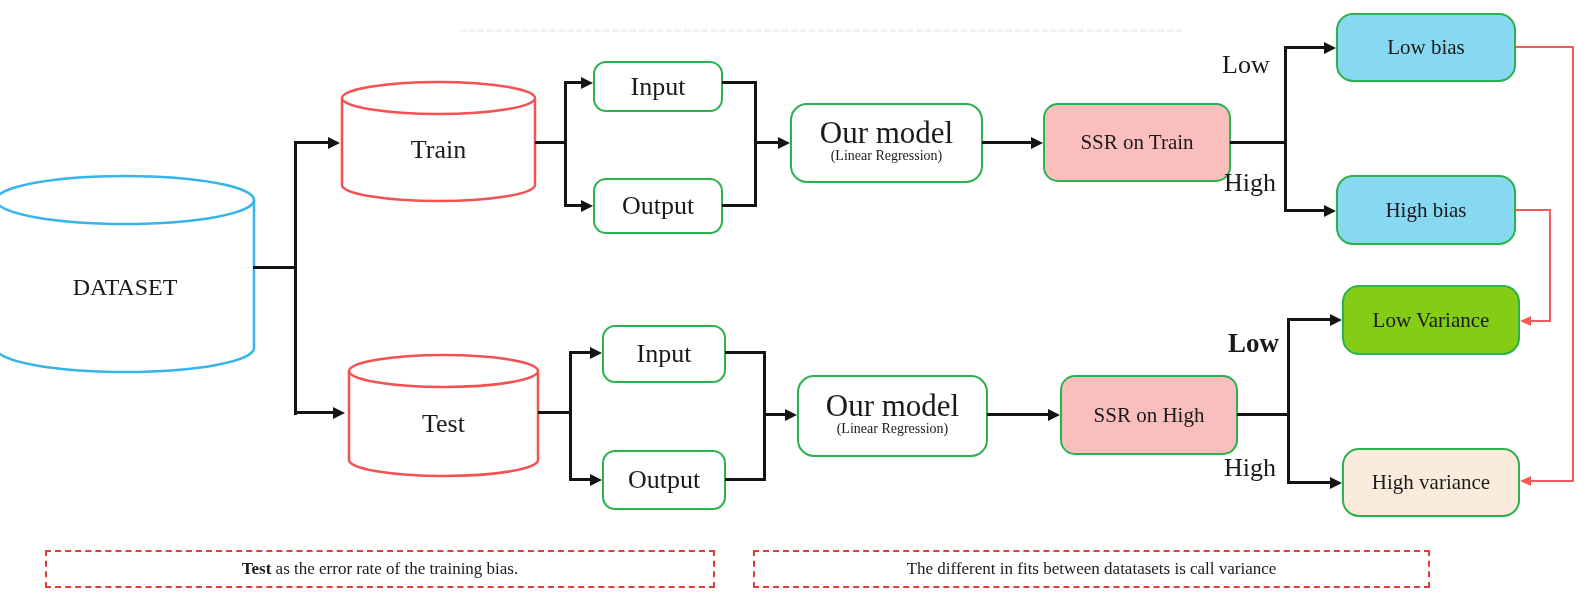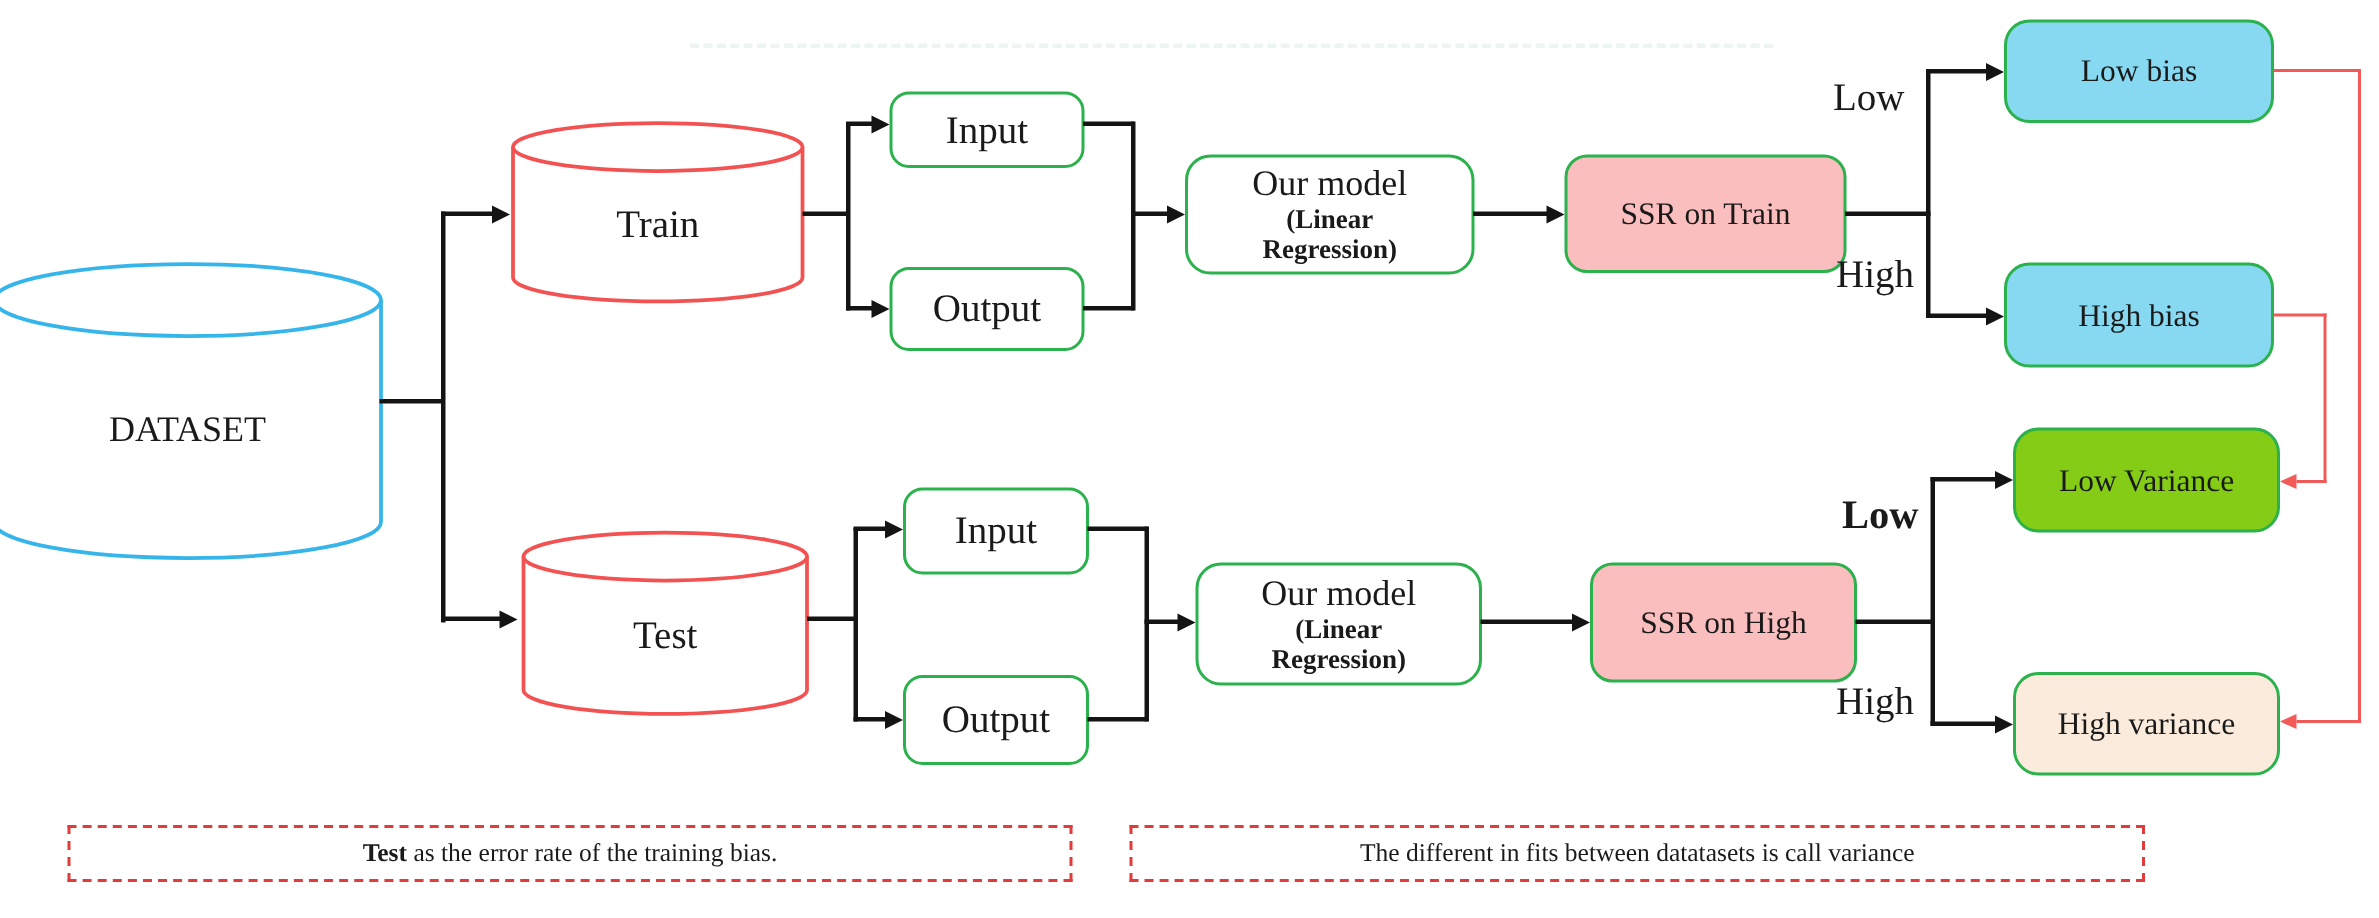--- a/index.html
+++ b/index.html
@@ -19,22 +19,22 @@
   .fill-peach{background:#faebdd;border-radius:17px;}
   
   .hline{position:absolute;height:3px;background:#141414;}
   .vline{position:absolute;width:3px;background:#141414;}
   .rhline{position:absolute;height:2px;background:#f25959;}
   .rvline{position:absolute;width:2px;background:#f25959;}
   .ar-r{position:absolute;width:0;height:0;border-top:6px solid transparent;border-bottom:6px solid transparent;border-left:12px solid #141414;}
   .ar-l-red{position:absolute;width:0;height:0;border-top:5.5px solid transparent;border-bottom:5.5px solid transparent;border-right:11px solid #f25959;}
   
   .t24{font-size:24px;} .t26{font-size:26px;} .t21{font-size:21px;}
-  .model-title{font-size:24px;line-height:26px;}
-  .model-sub{font-size:18px;font-weight:bold;line-height:20px;width:120px;}
+  .model-title{font-size:31px;line-height:26px;}
+  .model-sub{font-size:14px;font-weight:normal;line-height:20px;width:120px;}
   .branch-lbl{position:absolute;font-size:26px;}
   .branch-lbl.bold{font-weight:bold;font-size:27px;}
   
   .ann{position:absolute;border:2px dashed #e23b3b;box-sizing:border-box;display:flex;align-items:center;justify-content:center;
        font-size:17px;background:#fff;}
   .faint-dash{position:absolute;border-top:3px dashed #e9f2f2;opacity:.8;}
 </style>
 </head>
 <body>
 

